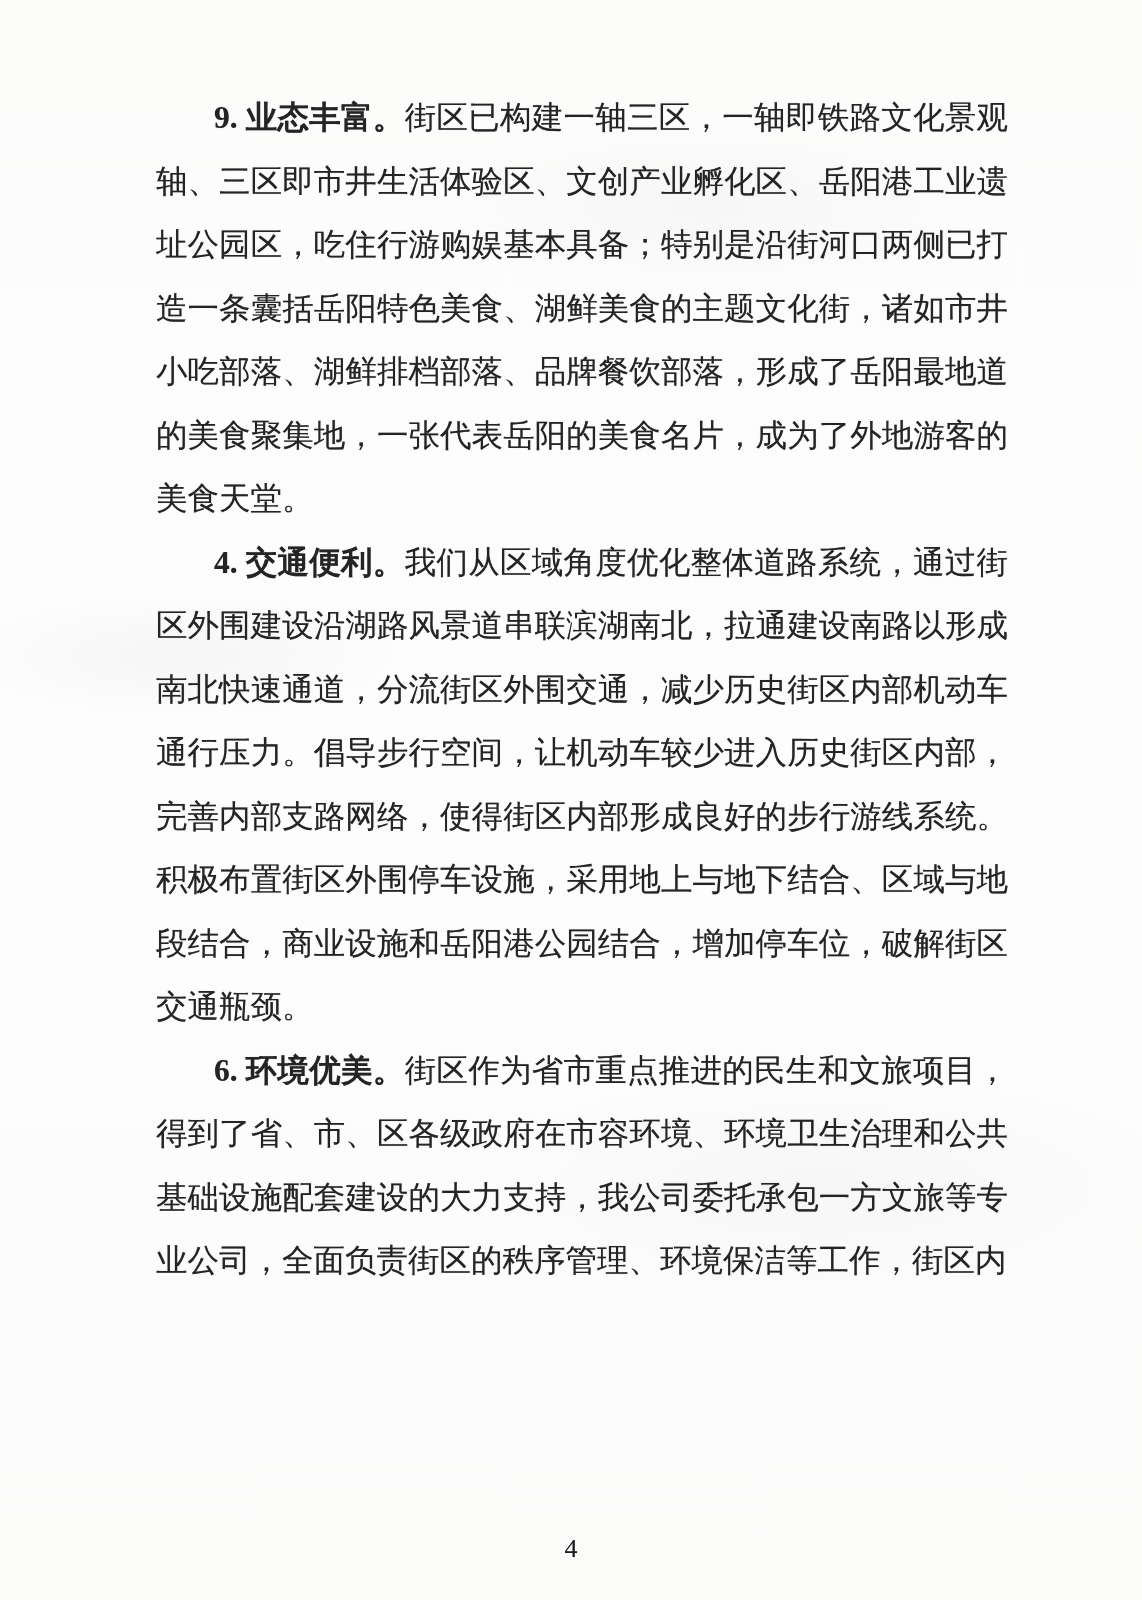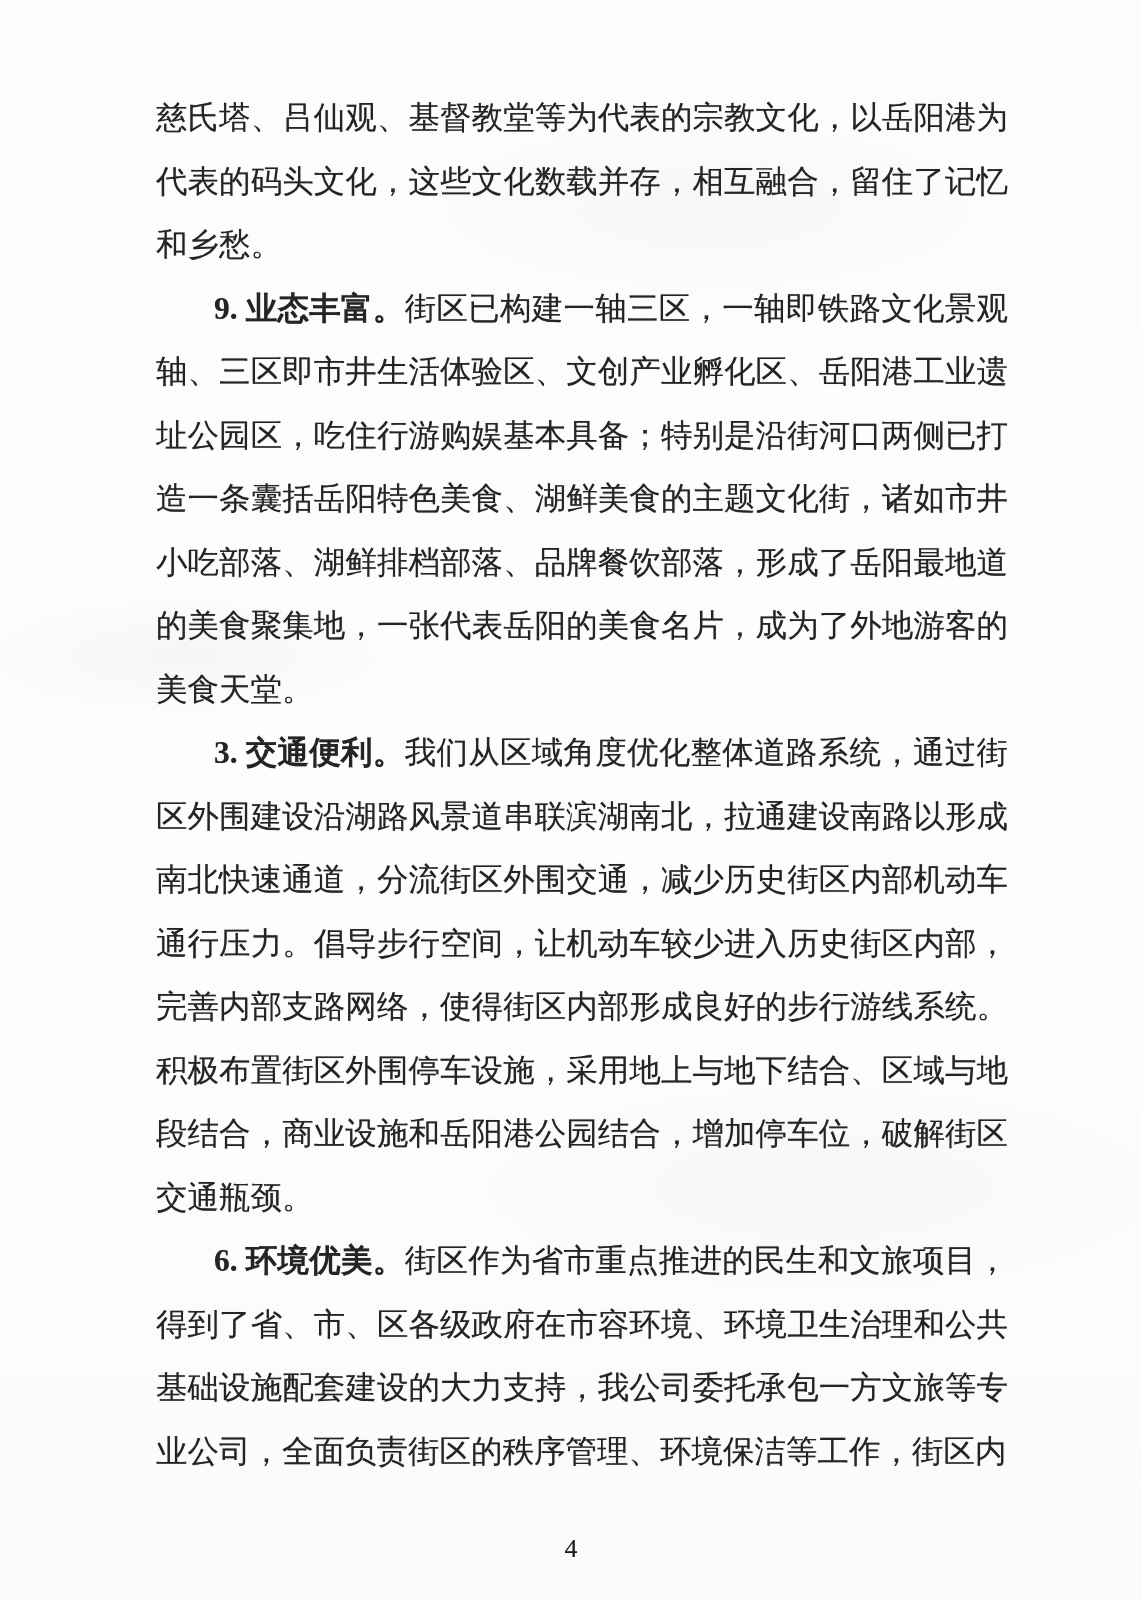--- a/index.html
+++ b/index.html
@@ -53,21 +53,20 @@
     font-size: 26px;
     color: #1e1e1e;
     text-shadow: 0 0 0.6px rgba(30,30,30,0.4);
   }
 </style>
 </head>
 <body>
 
 <div class="page">
   <div class="text-block">
-    <p class="para continuation"><b class="para-heading"></b><span class="para-body">慈氏塔、吕仙观、基督教堂等为代表的宗教文化，以岳阳港为代表的码头文化，这些文化数载并存，相互融合，留住了记忆和乡愁。</span></p>
     <p class="para"><b class="para-heading">9. 业态丰富。</b><span class="para-body">街区已构建一轴三区，一轴即铁路文化景观轴、三区即市井生活体验区、文创产业孵化区、岳阳港工业遗址公园区，吃住行游购娱基本具备；特别是沿街河口两侧已打造一条囊括岳阳特色美食、湖鲜美食的主题文化街，诸如市井小吃部落、湖鲜排档部落、品牌餐饮部落，形成了岳阳最地道的美食聚集地，一张代表岳阳的美食名片，成为了外地游客的美食天堂。</span></p>
-    <p class="para"><b class="para-heading">3. 交通便利。</b><span class="para-body">我们从区域角度优化整体道路系统，通过街区外围建设沿湖路风景道串联滨湖南北，拉通建设南路以形成南北快速通道，分流街区外围交通，减少历史街区内部机动车通行压力。倡导步行空间，让机动车较少进入历史街区内部，完善内部支路网络，使得街区内部形成良好的步行游线系统。积极布置街区外围停车设施，采用地上与地下结合、区域与地段结合，商业设施和岳阳港公园结合，增加停车位，破解街区交通瓶颈。</span></p>
+    <p class="para"><b class="para-heading">4. 交通便利。</b><span class="para-body">我们从区域角度优化整体道路系统，通过街区外围建设沿湖路风景道串联滨湖南北，拉通建设南路以形成南北快速通道，分流街区外围交通，减少历史街区内部机动车通行压力。倡导步行空间，让机动车较少进入历史街区内部，完善内部支路网络，使得街区内部形成良好的步行游线系统。积极布置街区外围停车设施，采用地上与地下结合、区域与地段结合，商业设施和岳阳港公园结合，增加停车位，破解街区交通瓶颈。</span></p>
     <p class="para"><b class="para-heading">6. 环境优美。</b><span class="para-body">街区作为省市重点推进的民生和文旅项目，得到了省、市、区各级政府在市容环境、环境卫生治理和公共基础设施配套建设的大力支持，我公司委托承包一方文旅等专业公司，全面负责街区的秩序管理、环境保洁等工作，街区内</span></p>
   </div>
   <div class="page-footer">
     <span class="page-number">4</span>
   </div>
 </div>
 
 </body></html>

